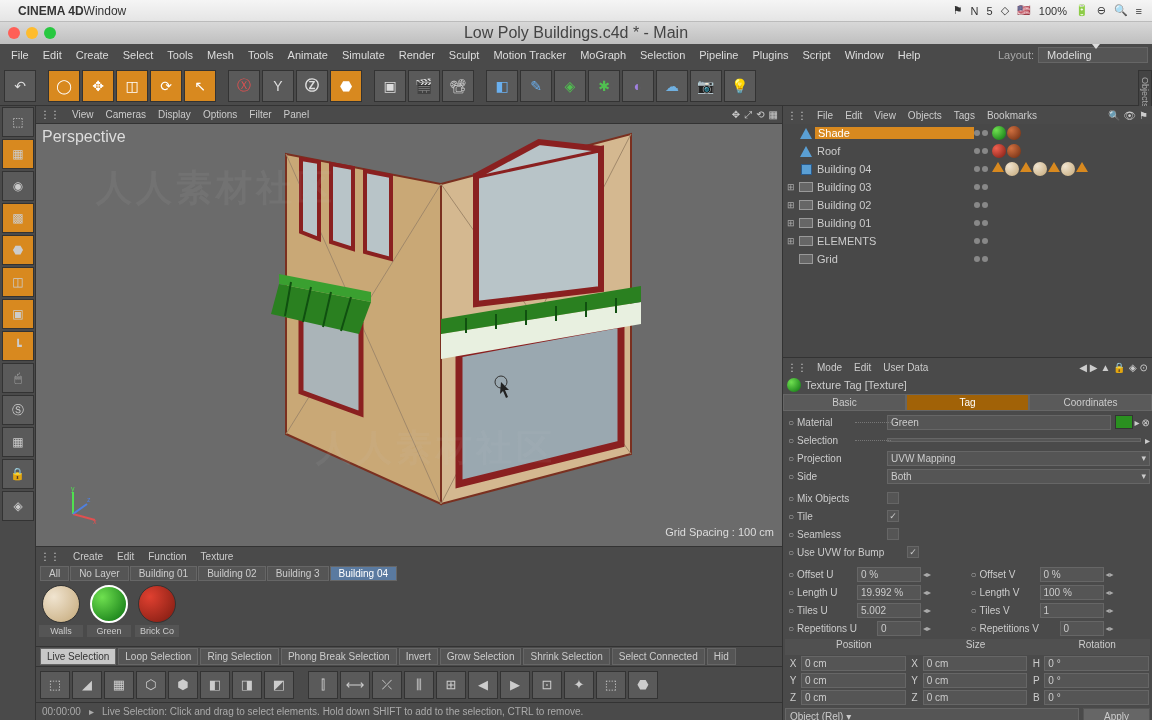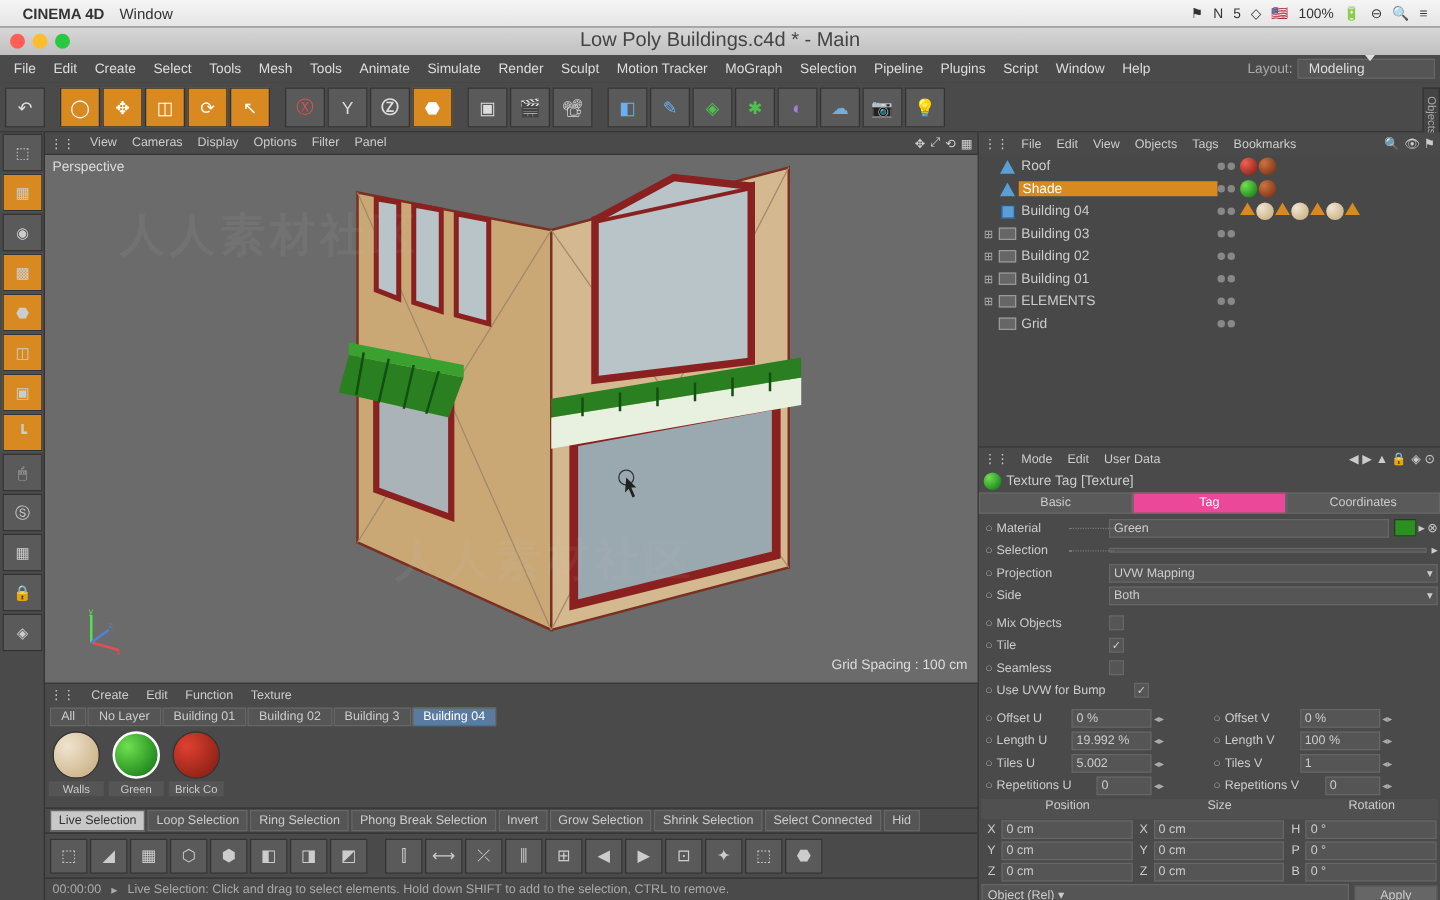--- a/index.html
+++ b/index.html
@@ -1,19 +1,19 @@
 <!DOCTYPE html>
 <html><head>
 <meta charset="utf-8">
 <style>
 *{margin:0;padding:0;box-sizing:border-box;font-family:Arial,Helvetica,sans-serif;user-select:none}
 body{width:1152px;height:720px;background:#3b3b3b;color:#ccc;font-size:11px;overflow:hidden;position:relative}
 .mac-menubar{height:22px;background:linear-gradient(#f5f5f5,#e5e5e5);display:flex;align-items:center;padding:0 10px;color:#333;font-size:12px;border-bottom:1px solid #bbb}
 .mac-menubar .apple{font-size:14px;margin-right:8px}
-.mac-menubar .app-name{font-weight:bold;margin-right:12px}
+.mac-menubar .app-name{font-weight:bold;}
 .mac-menubar .mac-item{margin-right:10px}
 .mac-menubar .spacer{flex:1}
 .mac-menubar .sys{margin-left:8px;font-size:11px}
 .titlebar{height:22px;background:linear-gradient(#d8d8d8,#bfbfbf);display:flex;align-items:center;position:relative;color:#444;font-size:16px}
 .traffic{display:flex;gap:6px;position:absolute;left:8px}
 .traffic span{width:12px;height:12px;border-radius:50%}
 .tr-r{background:#ff5f57}.tr-y{background:#febc2e}.tr-g{background:#28c840}
 .titlebar .title{margin:0 auto}
 .menubar{height:22px;background:#4a4a4a;display:flex;align-items:center;padding:0 4px;font-size:11px}
 .menubar .mitem{padding:0 7px;color:#ddd}
@@ -27,21 +27,21 @@
 .main-area{position:absolute;top:106px;left:0;right:0;bottom:0;display:flex}
 .left-tools{width:36px;background:#4a4a4a;display:flex;flex-direction:column;border-right:1px solid #333}
 .lt-btn{width:32px;height:30px;margin:1px 2px;background:#5a5a5a;border:1px solid #333;display:flex;align-items:center;justify-content:center;font-size:12px}
 .lt-btn.orange{background:#d8891f}
 .viewport-panel{flex:1;display:flex;flex-direction:column;min-width:0}
 .vp-menubar{height:18px;background:#4a4a4a;display:flex;align-items:center;padding:0 4px;font-size:10px;border-bottom:1px solid #333}
 .vp-menubar .mitem{padding:0 6px;color:#ccc}
 .vp-menubar .sp{flex:1}
 .vp-menubar .vic{margin-left:4px;font-size:10px}
 .viewport{flex:1;background:#6b6b6b;position:relative;overflow:hidden}
-.vp-label{position:absolute;top:4px;left:6px;font-size:11px;color:#ddd}
+.vp-label{position:absolute;top:4px;left:6px;font-size:16px;color:#ddd}
 .vp-grid{position:absolute;bottom:8px;right:8px;font-size:11px;color:#ddd}
 .axis{position:absolute;bottom:20px;left:25px;width:40px;height:40px}
 .building-svg{position:absolute;top:0;left:50%;transform:translateX(-40%);width:420px;height:420px}
 .mat-panel{height:100px;background:#4a4a4a;border-top:1px solid #333}
 .mat-menu{height:18px;display:flex;align-items:center;padding:0 4px;font-size:10px}
 .mat-menu .mitem{padding:0 7px}
 .mat-tabs{height:17px;display:flex;align-items:center;padding:0 4px;font-size:10px;gap:0}
 .mtab{padding:1px 8px;background:#555;border:1px solid #666;margin-right:1px}
 .mtab.sel{background:#5a7aa0;color:#fff}
 .mat-row{display:flex;padding:3px;gap:4px}
@@ -79,21 +79,21 @@
 .poly-ic{width:0;height:0;border-left:6px solid transparent;border-right:6px solid transparent;border-bottom:11px solid #5a9fd4}
 .attr-panel{flex:1;display:flex;flex-direction:column;overflow:hidden}
 .attr-menu{height:18px;display:flex;align-items:center;padding:0 4px;font-size:10px}
 .attr-menu .mitem{padding:0 6px}
 .attr-menu .sp{flex:1}
 .attr-menu .aic{margin-left:3px;font-size:10px}
 .attr-header{height:18px;display:flex;align-items:center;padding:0 4px;font-size:11px;background:#4a4a4a}
 .attr-header .gball{width:14px;height:14px;border-radius:50%;background:radial-gradient(circle at 30% 30%,#6fe050,#0a7010);margin-right:4px}
 .attr-tabs{height:17px;display:flex;font-size:10px}
 .atab{flex:1;text-align:center;padding:2px 0;background:#5a5a5a;border:1px solid #666}
-.atab.sel{background:#ec4899;color:#fff}
+.atab.sel{background:#a16207;color:#fff}
 .attr-body{flex:1;overflow:auto;padding:2px}
 .prow{display:flex;align-items:center;height:18px;font-size:10px}
 .prow .bullet{width:12px;text-align:center;color:#aaa}
 .prow .lbl{width:90px;color:#ccc;position:relative}
 .prow .lbl.dots::after{content:"";position:absolute;left:calc(100% - 32px);right:-4px;top:50%;border-bottom:1px dotted #777}
 .prow .field{flex:1;background:#555;border:1px solid #666;padding:1px 3px;display:flex;align-items:center}
 .prow .arrow{font-size:9px;margin-left:auto}
 .prow .chk{width:12px;height:12px;background:#555;border:1px solid #666;display:flex;align-items:center;justify-content:center;font-size:9px}
 .prow .numin{width:64px;background:#555;border:1px solid #666;padding:1px 3px;margin-right:2px}
 .prow .spn{width:8px;font-size:8px;color:#aaa}
@@ -384,42 +384,42 @@
         <span class="oic">🔍</span>
         <span class="oic">👁</span>
         <span class="oic">⚑</span>
       </div>
       <div class="obj-tree">
         <div class="tree-row">
           <span class="exp"></span>
             <span class="icon">
               <span class="poly-ic"></span>
             </span>
+          <span class="name sel">Shade</span>
+          <span class="dots">
+              <span class="dot"></span>
+              <span class="dot"></span>
+            </span>
+          <span class="tagc">
+              <span class="tagball" style="background:radial-gradient(circle at 30% 30%,#6fe050,#0a7010)"></span>
+              <span class="tagball" style="background:radial-gradient(circle at 30% 30%,#d07040,#6a2a10)"></span>
+            </span>
+        </div>
+        <div class="tree-row">
+          <span class="exp"></span>
+            <span class="icon">
+              <span class="poly-ic"></span>
+            </span>
           <span class="name">Roof</span>
           <span class="dots">
               <span class="dot"></span>
               <span class="dot"></span>
             </span>
           <span class="tagc">
               <span class="tagball" style="background:radial-gradient(circle at 30% 30%,#f06050,#7a1a10)"></span>
-              <span class="tagball" style="background:radial-gradient(circle at 30% 30%,#d07040,#6a2a10)"></span>
-            </span>
-        </div>
-        <div class="tree-row">
-          <span class="exp"></span>
-            <span class="icon">
-              <span class="poly-ic"></span>
-            </span>
-          <span class="name sel">Shade</span>
-          <span class="dots">
-              <span class="dot"></span>
-              <span class="dot"></span>
-            </span>
-          <span class="tagc">
-              <span class="tagball" style="background:radial-gradient(circle at 30% 30%,#6fe050,#0a7010)"></span>
               <span class="tagball" style="background:radial-gradient(circle at 30% 30%,#d07040,#6a2a10)"></span>
             </span>
         </div>
         <div class="tree-row">
           <span class="exp"></span>
             <span class="icon">
               <span class="cube-ic"></span>
             </span>
           <span class="name">Building 04</span>
           <span class="dots">

